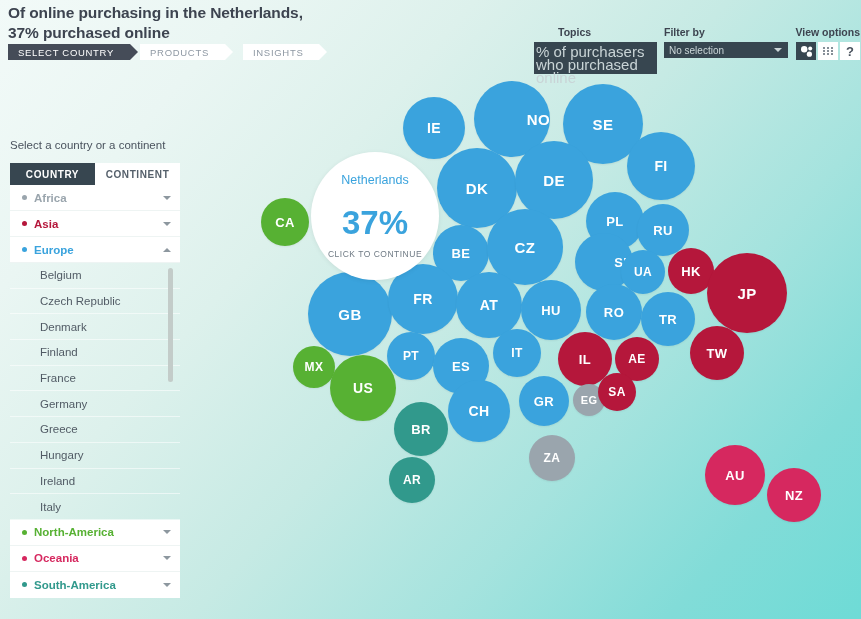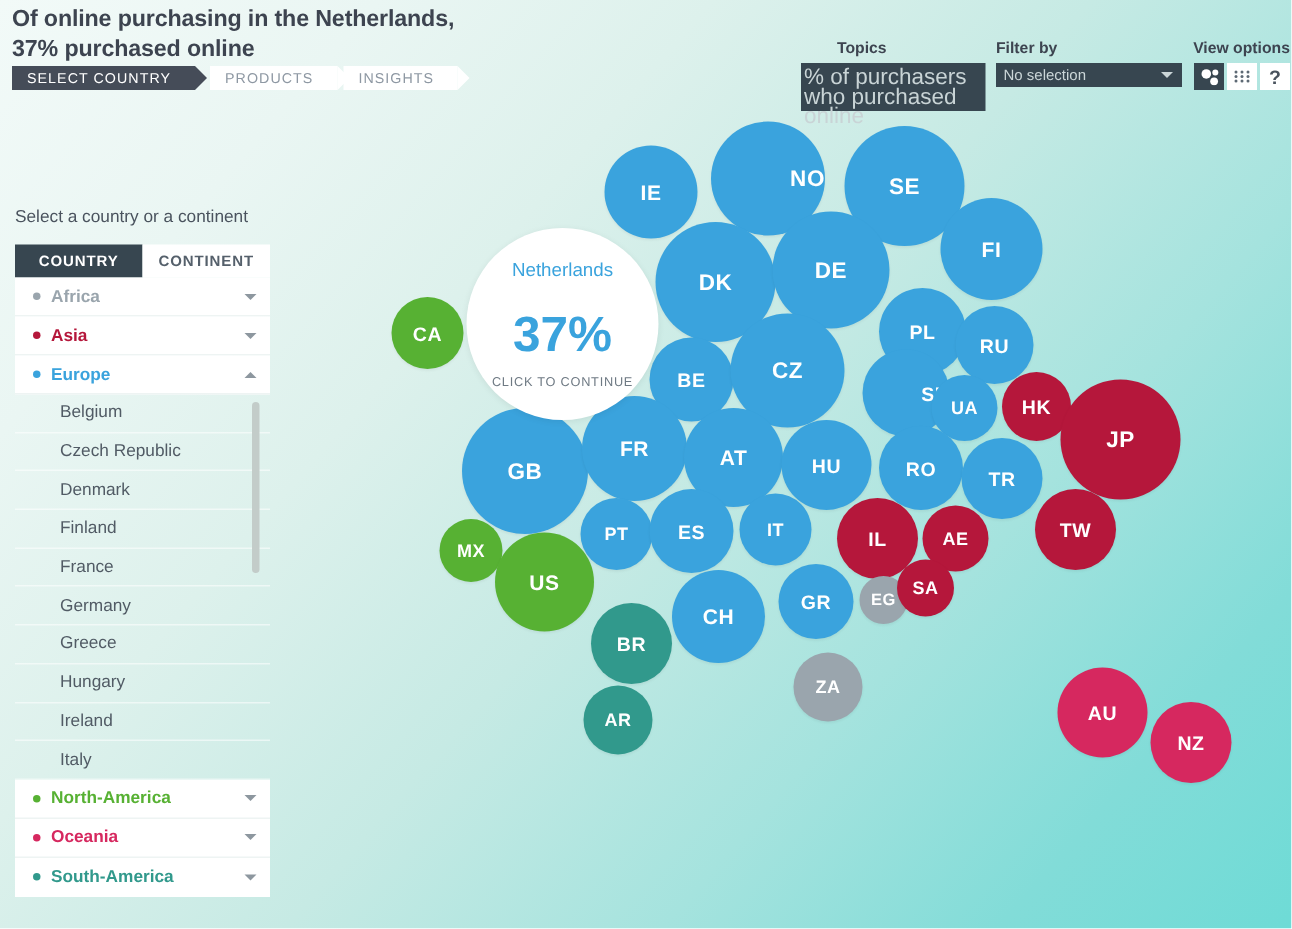--- a/index.html
+++ b/index.html
@@ -35,21 +35,21 @@
   .crumb .tip {
     position:absolute; right:-8px; top:0; width:0; height:0;
     border-top:8px solid transparent; border-bottom:8px solid transparent;
     border-left:8px solid #fff; z-index:2;
   }
   .crumb.active { background:#454c58; color:#ffffff; }
   .crumb.active .tip { border-left-color:#454c58; }
   .crumb.inactive { background:#ffffff; color:#8e98a3; }
   .crumb.inactive .tip { border-left-color:#ffffff; }
   .crumb.c2 { margin-left:10px; }
-  .crumb.c3 { margin-left:4px; }
+  .crumb.c3 { margin-left:18px; }
 
   
   .controls { position:absolute; right:0px; top:26px; width:332px; height:48px; }
   .ctl-label {
     position:absolute; font-size:10.5px; font-weight:700; color:#3d4450;
   }
   .lbl-topics { left:5px; top:0px;margin-left:24px; }
   .lbl-filter { left:135px; top:0px; }
   .lbl-view  { right:1px; top:0px; }
 
@@ -320,21 +320,21 @@
       </div>
       <div class="bub" style="left: 641px; top: 292px; width: 54px; height: 54px; background: rgb(58, 163, 221); font-size: 13px;">
         <span>TR</span>
       </div>
       <div class="bub" style="left: 293px; top: 346px; width: 42px; height: 42px; background: rgb(87, 177, 51); font-size: 12px;">
         <span>MX</span>
       </div>
       <div class="bub" style="left: 387px; top: 332px; width: 48px; height: 48px; background: rgb(58, 163, 221); font-size: 12px;">
         <span>PT</span>
       </div>
-      <div class="bub" style="left: 433px; top: 326px; width: 56px; height: 56px; background: rgb(58, 163, 221); font-size: 13px; text-align: right;">
+      <div class="bub" style="left: 433px; top: 338px; width: 56px; height: 56px; background: rgb(58, 163, 221); font-size: 13px; text-align: right;">
         <span>ES</span>
       </div>
       <div class="bub" style="left: 493px; top: 329px; width: 48px; height: 48px; background: rgb(58, 163, 221); font-size: 12px;">
         <span>IT</span>
       </div>
       <div class="bub" style="left: 558px; top: 332px; width: 54px; height: 54px; background: rgb(181, 23, 59); font-size: 13px;">
         <span>IL</span>
       </div>
       <div class="bub" style="left: 615px; top: 337px; width: 44px; height: 44px; background: rgb(181, 23, 59); font-size: 12px;">
         <span>AE</span>

